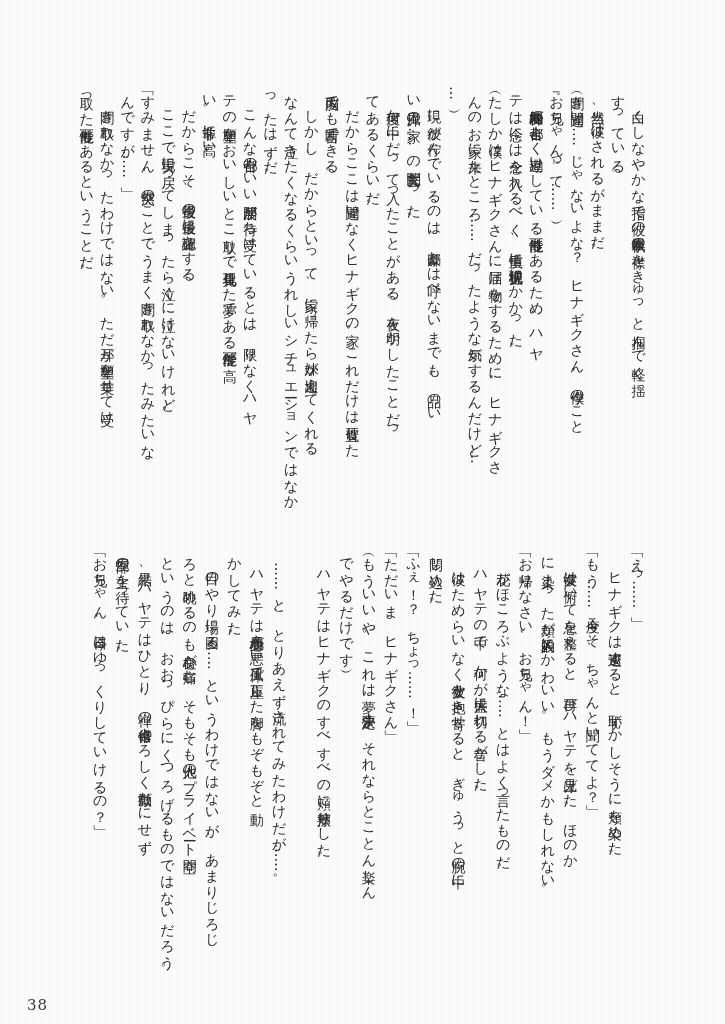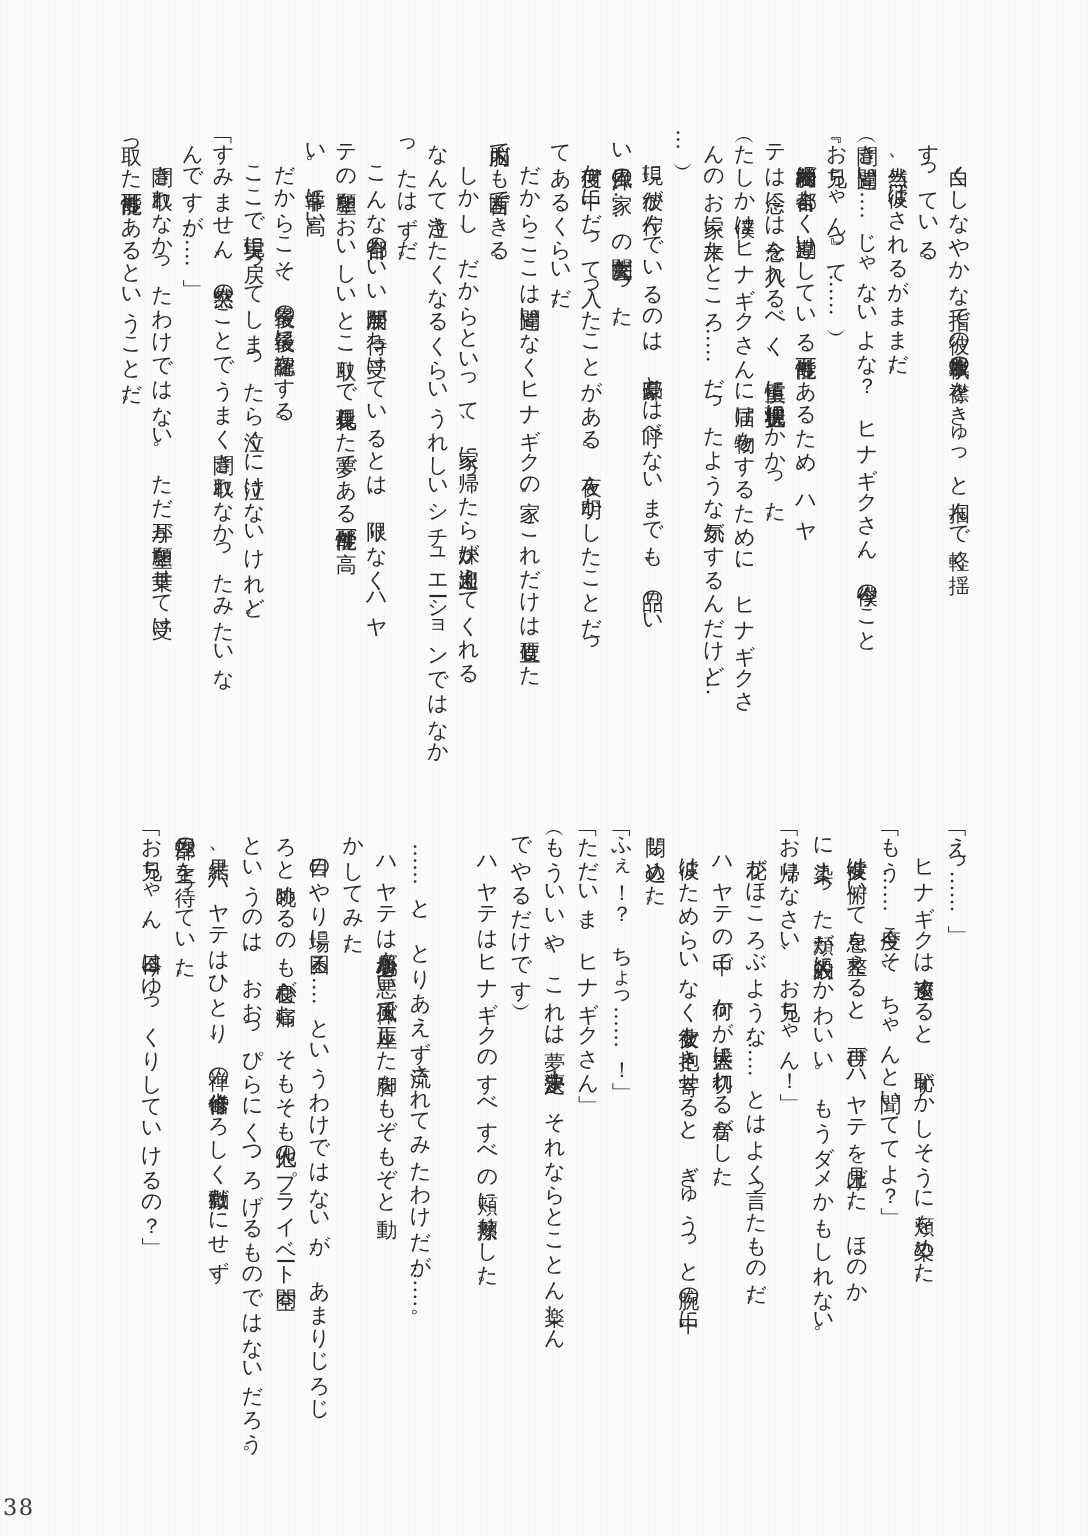--- a/index.html
+++ b/index.html
@@ -25,21 +25,21 @@
     color: #2a2a2a;
     font-size: 14px;
   }
   #top-block    { top: 86px;  height: 398px; line-height: 1.46; }
   #bottom-block { top: 548px; height: 414px; line-height: 1.60; }
   .line { white-space: nowrap; }
   .line.indent { padding-top: 1em; }
   .line.gap { width: 1.6em; }
   .page-number {
     position: absolute;
-    left: 2px;
+    left: 27px;
     top: 996px;
     font-size: 15px;
     color: #383838;
     letter-spacing: 1px;
   }
 </style>
 </head>
 <body>
 
 <div class="page">

